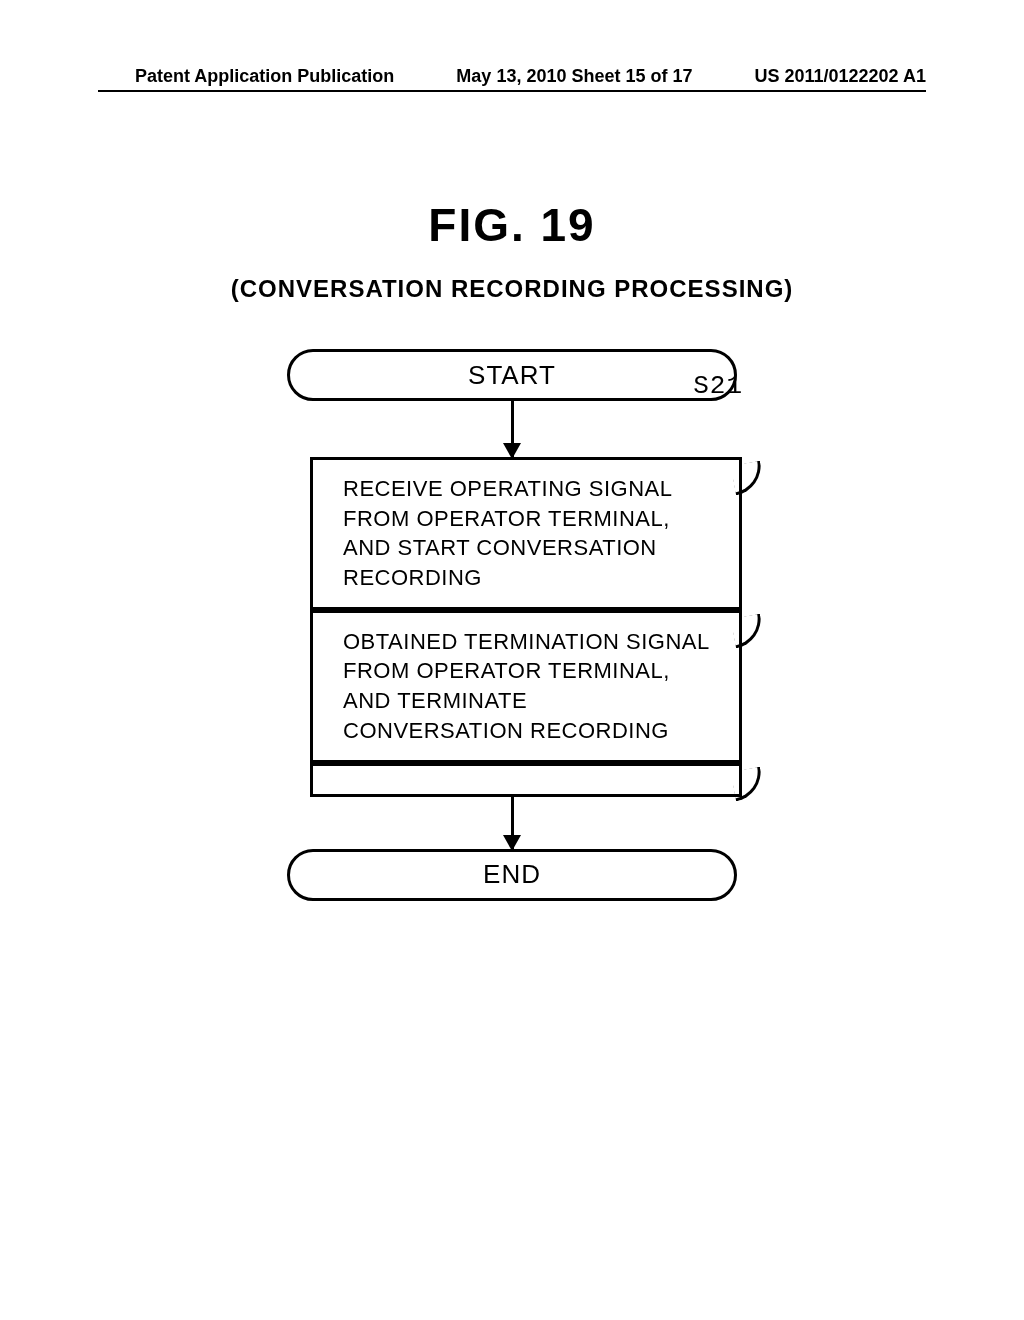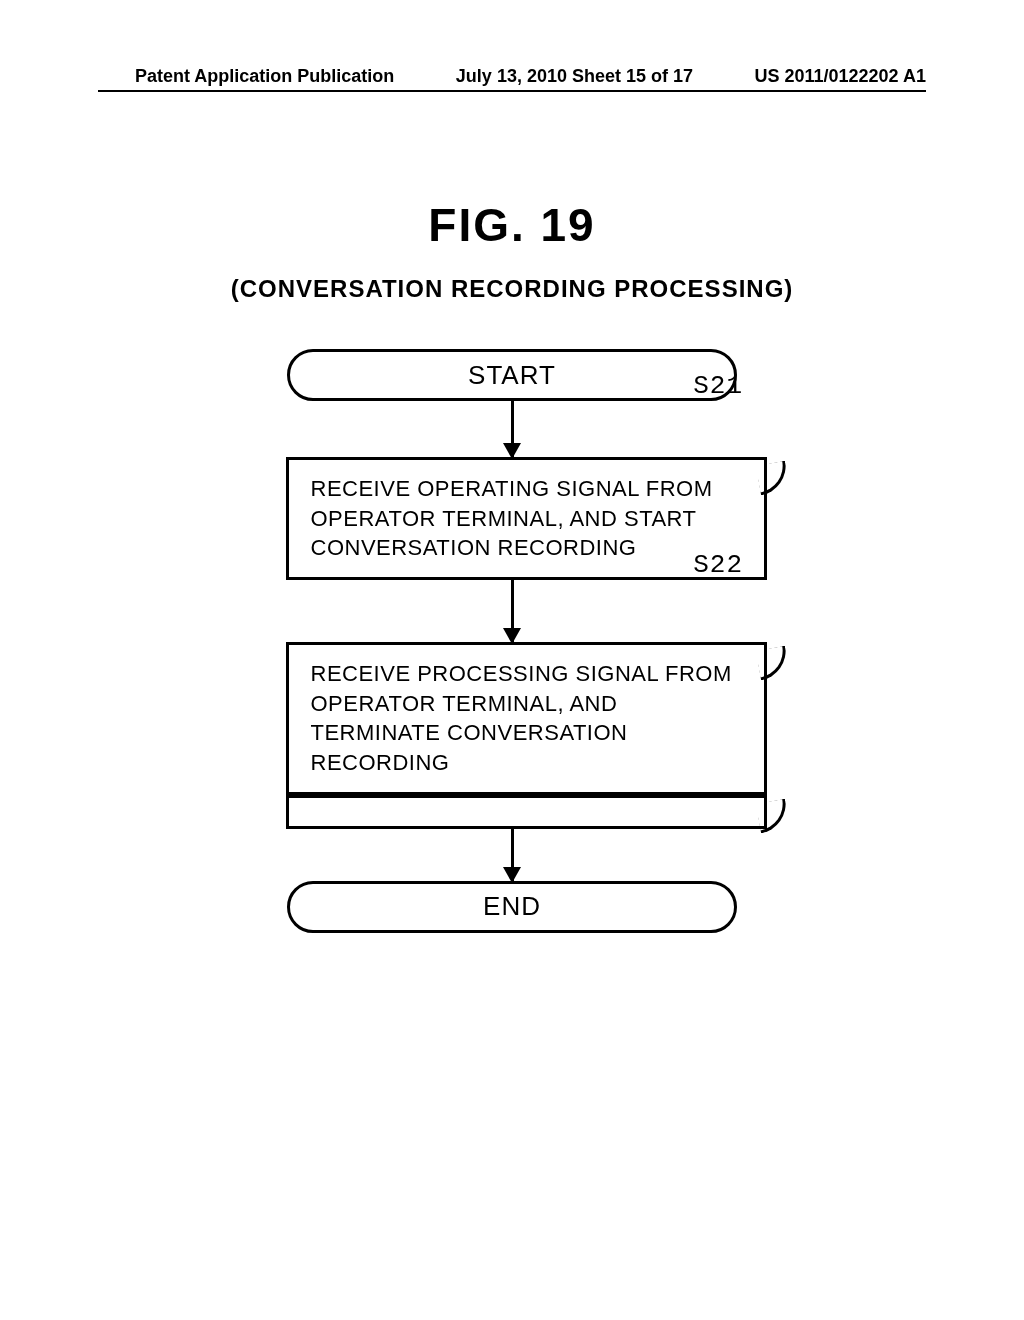--- a/index.html
+++ b/index.html
@@ -63,23 +63,23 @@
     border: 3px solid #000;
     border-radius: 26px;
     display: flex;
     align-items: center;
     justify-content: center;
     font-size: 26px;
     letter-spacing: 1px;
     background: #fff;
   }
   .process {
-    width: 481px;
+    width: 432px;
     border: 3px solid #000;
-    padding: 14px 22px;
+    padding: 14px 30px;
     font-size: 22px;
     letter-spacing: 0.5px;
     line-height: 1.35;
     text-align: left;
     background: #fff;
     position: relative;
     margin-left: 28px;
   }
   .arrow-wrap {
     width: 450px;
@@ -122,21 +122,21 @@
     border-bottom: 3px solid #000;
     border-bottom-right-radius: 30px;
     transform: rotate(-10deg);
   }
 </style>
 </head>
 <body>
 
 <div class="header">
   <span>Patent Application Publication</span>
-  <span>July 13, 2010  Sheet 15 of 17</span>
+  <span>May 13, 2010  Sheet 15 of 17</span>
   <span>US 2011/0122202 A1</span>
 </div>
 <div class="header-rule"></div>
 
 <div class="fig-title">FIG. 19</div>
 <div class="subtitle">(CONVERSATION RECORDING PROCESSING)</div>
 
 <div class="flowchart">
 
   <div class="terminator">START</div>
@@ -144,28 +144,24 @@
   <div class="arrow-wrap">
     <div class="arrow" style="height:56px;"></div>
     <div class="step-label">S21</div>
   </div>
 
   <div class="process">
     <div class="callout"></div>
     <span>RECEIVE OPERATING SIGNAL FROM OPERATOR TERMINAL, AND START CONVERSATION RECORDING</span>
   </div>
 
-  <div class="arrow-wrap">
-    <div class="arrow" style="height:62px;"></div>
-    <div class="step-label">S22</div>
-  </div>
 
   <div class="process">
     <div class="callout"></div>
-    <span>RECEIVE PROCESSING SIGNAL FROM OPERATOR TERMINAL, AND TERMINATE CONVERSATION RECORDING</span>
+    <span>OBTAINED TERMINATION SIGNAL FROM OPERATOR TERMINAL, AND TERMINATE CONVERSATION RECORDING</span>
   </div>
 
 
   <div class="process">
     <div class="callout"></div>
   </div>
 
   <div class="arrow-wrap">
     <div class="arrow" style="height:52px;"></div>
   </div>

